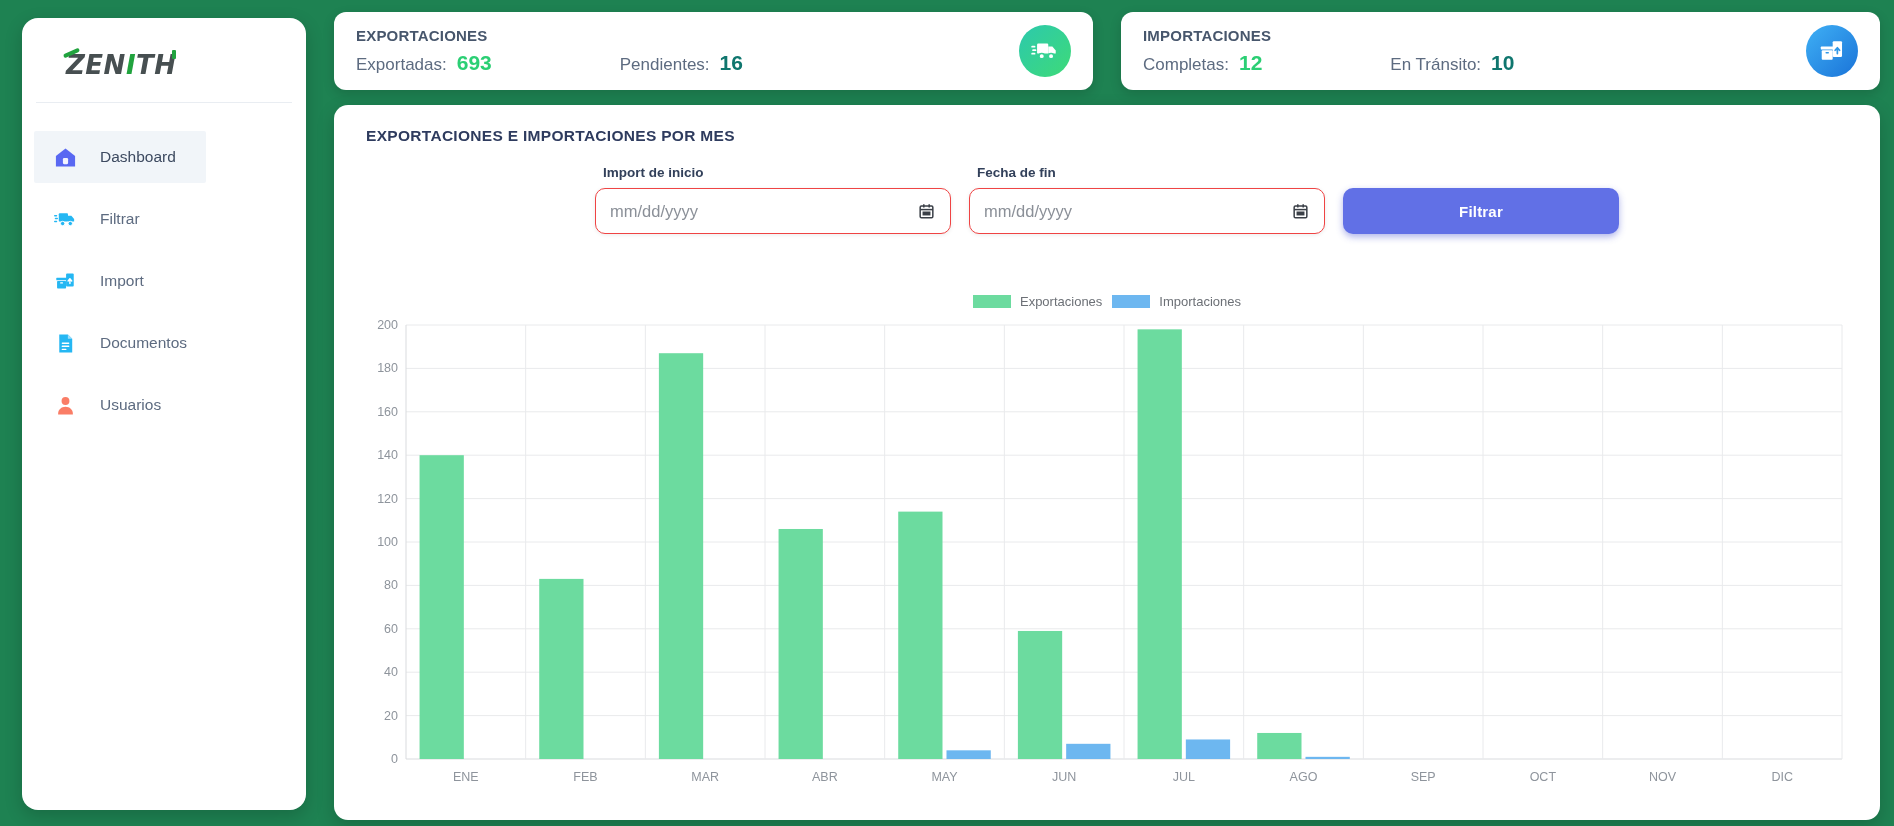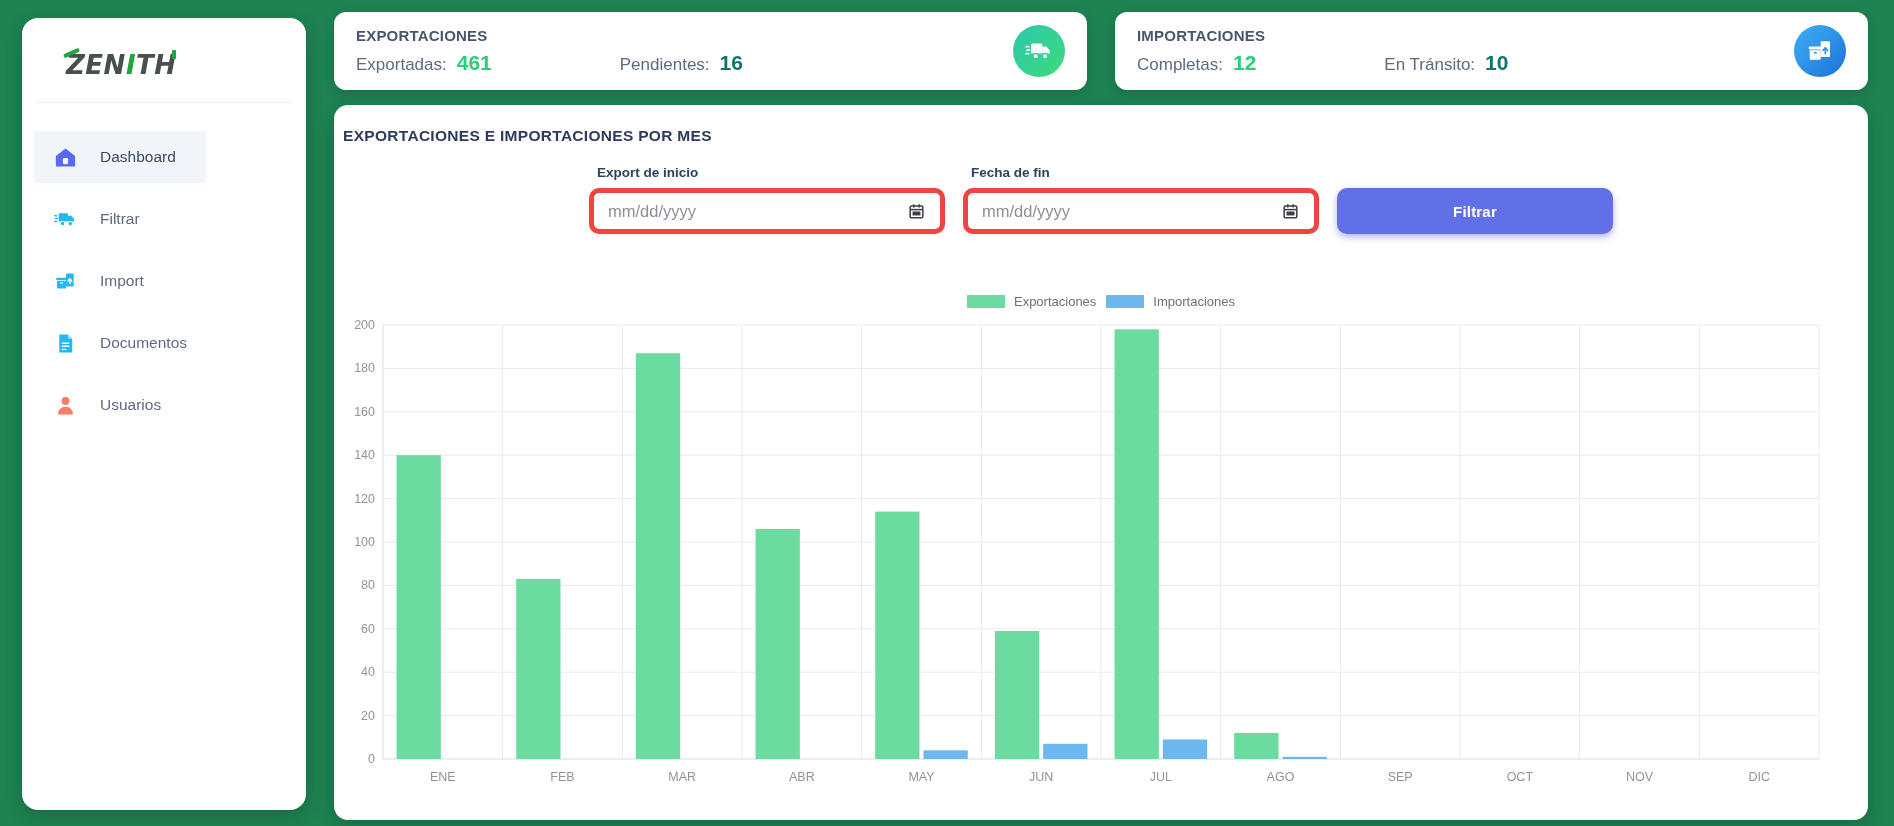--- a/index.html
+++ b/index.html
@@ -73,37 +73,37 @@
     display: flex; align-items: center; justify-content: center;
     flex-shrink: 0;
   }
   .card-bubble svg { width: 28px; height: 28px; }
   .bubble-green { background: linear-gradient(135deg, #2cc9ad, #3eda78); }
   .bubble-blue  { background: linear-gradient(135deg, #3fb0f5, #1a73d8); }
 
   
   .panel {
     margin-top: 15px; height: 715px; background: #fff;
-    border-radius: 14px; padding: 22px 9px;
+    border-radius: 14px; padding: 22px 32px;
     box-shadow: 0 6px 18px rgba(0,0,0,.18);
   }
   .panel-title {
     font-size: 15.5px; font-weight: bold; color: #2e3b5e;
     letter-spacing: .3px;
   }
   .filters { display: flex; justify-content: center; align-items: flex-end; margin-top: 20px; }
   .field { display: flex; flex-direction: column; }
   .field + .field { margin-left: 18px; }
   .field-label {
     font-size: 13.5px; font-weight: bold; color: #32405a;
     margin: 0 0 8px 8px;
   }
   .date-input {
     width: 356px; height: 46px; background: #fff;
-    border: 5px solid #ef4444; border-radius: 10px;
+    border: 1px solid #ef4444; border-radius: 10px;
     box-shadow: 0 1px 4px rgba(0,0,0,.08);
     display: flex; align-items: center; padding: 0 14px;
     cursor: text;
   }
   .date-placeholder { flex: 1; font-size: 16.5px; color: #8b9098; }
   .cal-icon { width: 19px; height: 19px; display: flex; cursor: pointer; }
   .filter-btn {
     width: 276px; height: 46px; margin-left: 18px;
     background: #6170e6; color: #fff; border: none; border-radius: 10px;
     font-family: inherit; font-size: 15px; font-weight: bold;
@@ -200,21 +200,21 @@
   <div class="main">
 
     <div class="cards-row">
 
       <div class="card">
         <div class="card-text">
           <div class="card-title">EXPORTACIONES</div>
           <div class="card-stats">
             <span class="stat">
               <span class="stat-label">Exportadas:</span>
-              <span class="stat-value good">461</span>
+              <span class="stat-value good">693</span>
             </span>
             <span class="stat">
               <span class="stat-label">Pendientes:</span>
               <span class="stat-value bad">16</span>
             </span>
           </div>
         </div>
         <div class="card-bubble bubble-green">
           <svg viewBox="0 0 24 24" fill="#ffffff">
               <rect x="0.2" y="7.4" width="3.6" height="1.7" rx="0.85"></rect>
@@ -253,21 +253,21 @@
         </div>
       </div>
 
     </div>
 
     <section class="panel">
       <h2 class="panel-title">EXPORTACIONES E IMPORTACIONES POR MES</h2>
 
       <div class="filters">
         <div class="field">
-          <label class="field-label">Export de inicio</label>
+          <label class="field-label">Import de inicio</label>
           <div class="date-input">
             <span class="date-placeholder">mm/dd/yyyy</span>
             <span class="cal-icon">
               <svg viewBox="0 0 24 24" fill="none" stroke="#3a3f47" stroke-width="1.9">
                   <rect x="4" y="5" width="16" height="15" rx="1.6"></rect>
                   <path d="M4 9.6 h16"></path>
                   <path d="M8.6 2.8 v4.2 M15.4 2.8 v4.2"></path>
                   <rect x="7" y="12" width="10" height="5" fill="#3a3f47" stroke="none"></rect>
                 </svg>
             </span>

